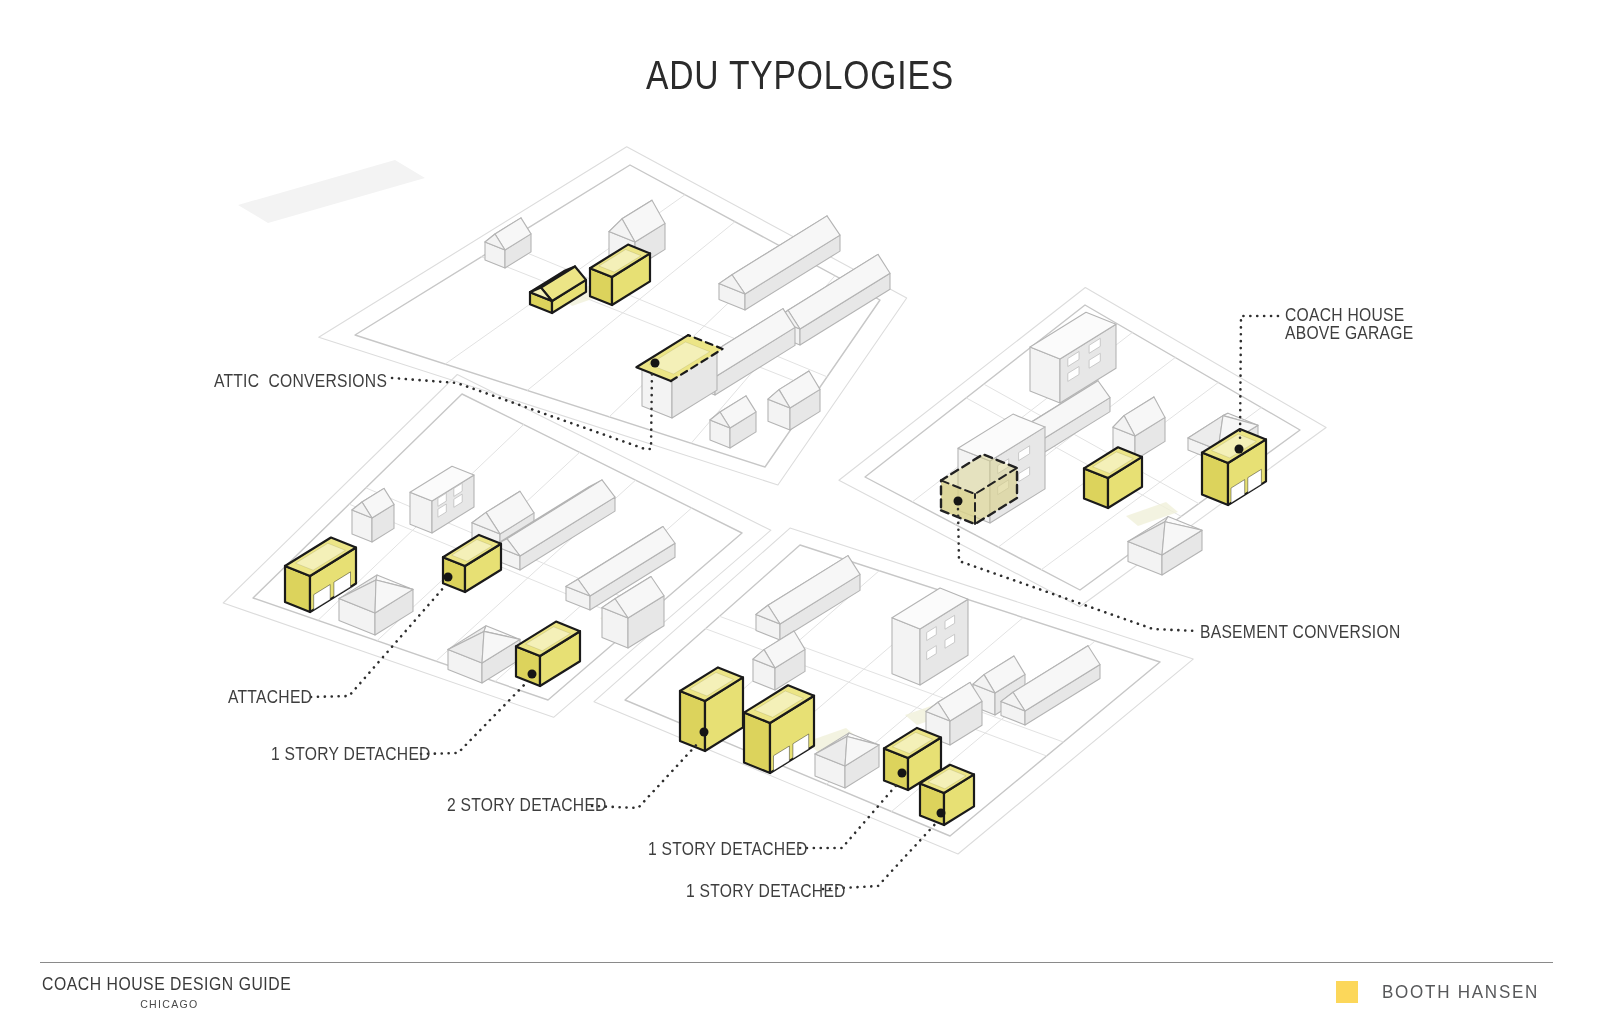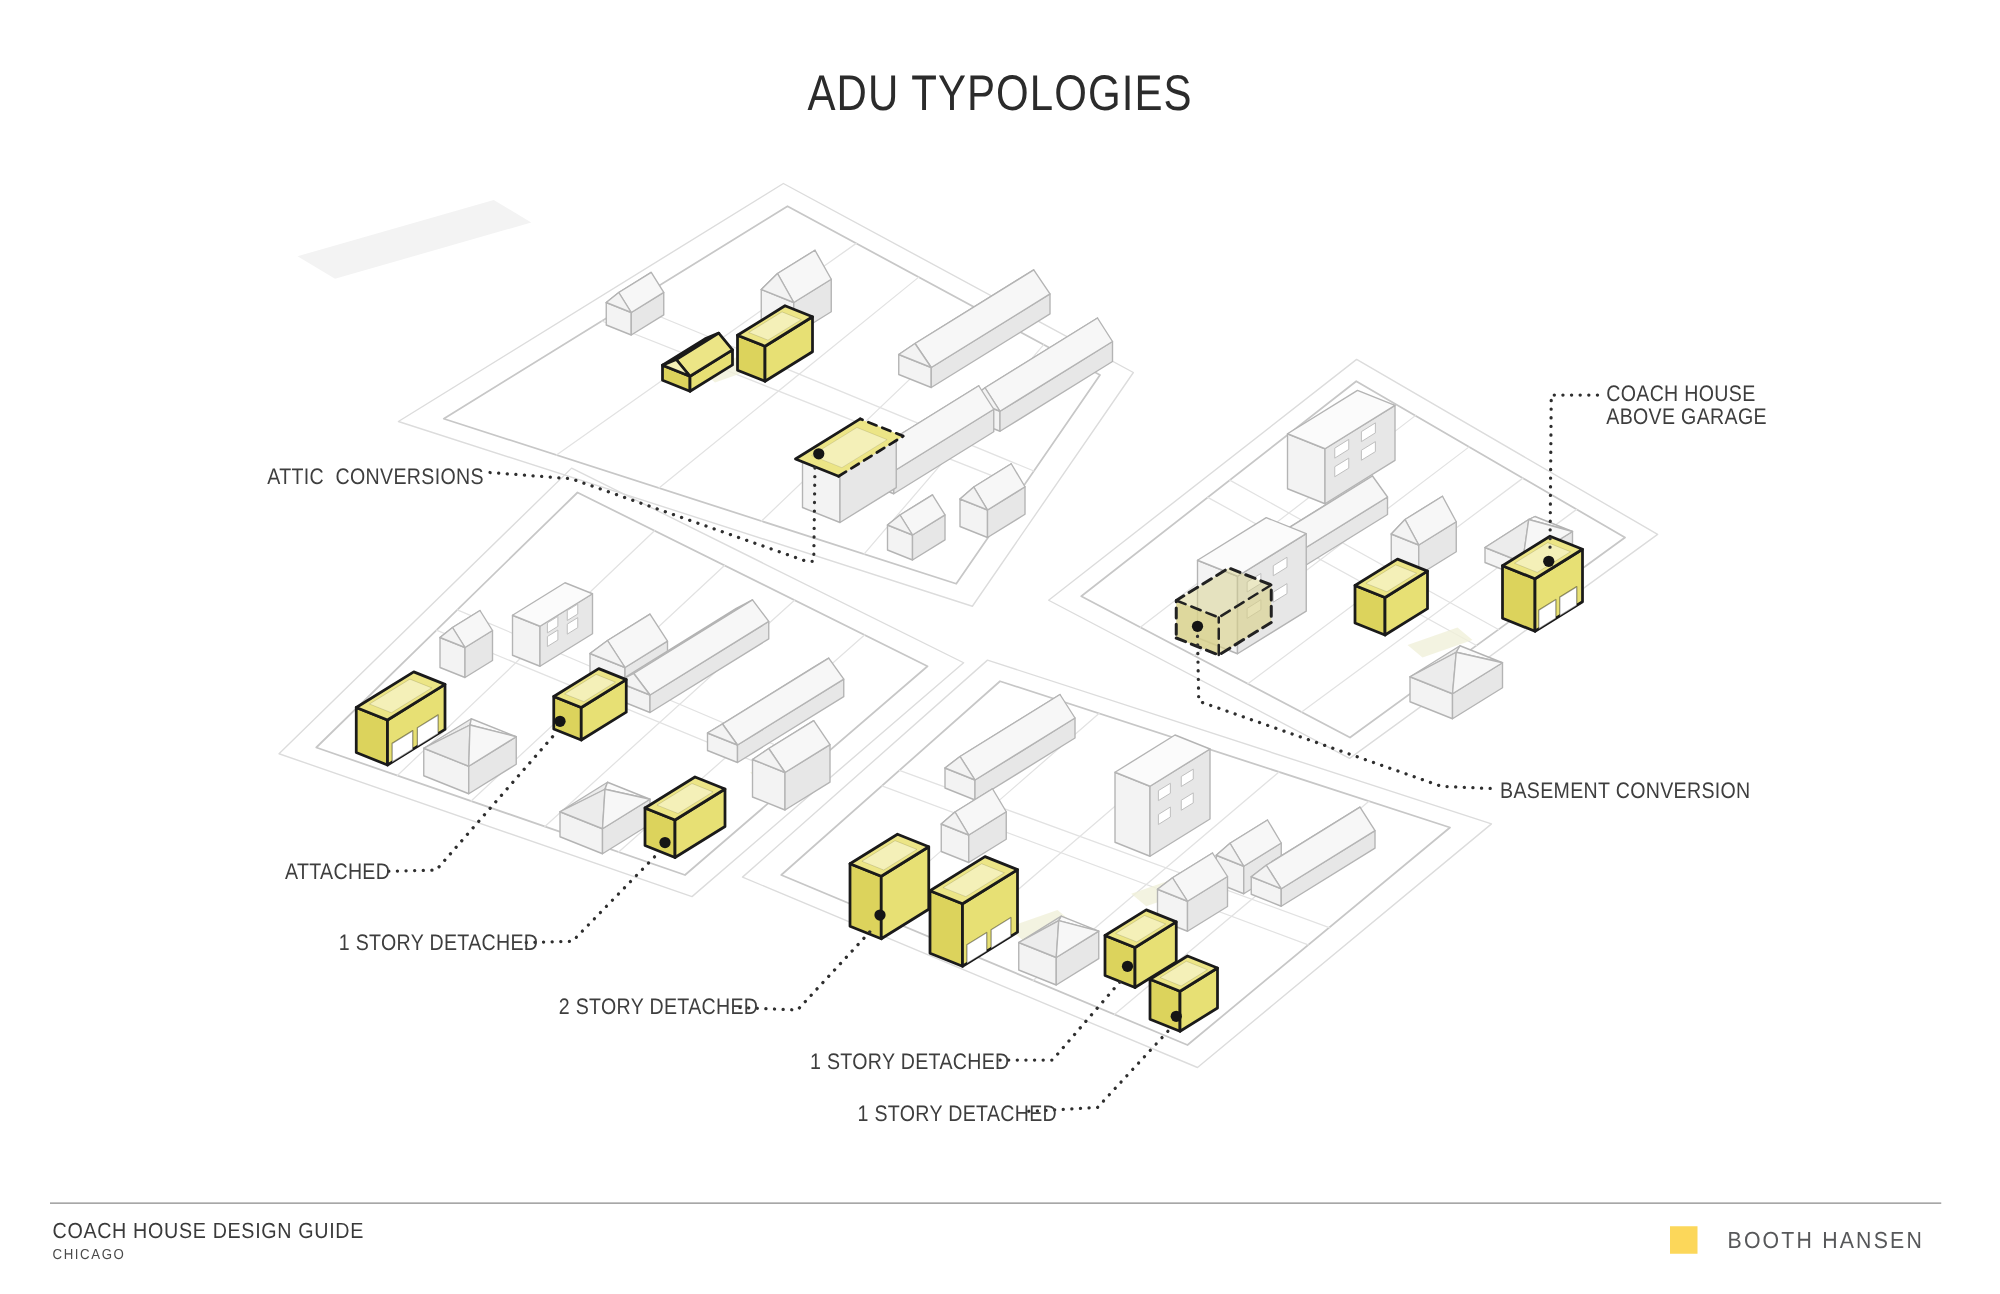--- a/index.html
+++ b/index.html
@@ -13,21 +13,21 @@
     transform:scaleX(.84);
   }
   .scene{position:absolute;left:0;top:0;}
   .anno{
     position:absolute;font-size:18px;line-height:1.02;color:#3e3e3e;
     letter-spacing:.3px;white-space:pre-wrap;transform:scaleX(.87);
     transform-origin:left top;
   }
   .anno.right{transform-origin:right top;text-align:right;}
   .footer-line{position:absolute;left:40px;right:47px;top:962px;border-top:1px solid #8a8a8a;}
-  .footer-left{position:absolute;left:42px;top:974px;}
+  .footer-left{position:absolute;left:42px;top:974px;text-align:center;}
   .footer-guide{font-size:17.5px;color:#3a3a3a;letter-spacing:.6px;transform:scaleX(.9);transform-origin:left top;}
   .footer-city{font-size:11.5px;color:#4a4a4a;letter-spacing:1.4px;margin-top:3px;transform:scaleX(.92);transform-origin:left top;}
   .brand{position:absolute;right:47px;top:981px;display:flex;align-items:center;gap:24px;}
   .brand-square{width:22px;height:22px;background:#fcd75a;}
   .brand-text{font-size:18.5px;color:#57585a;letter-spacing:1.9px;transform:scaleX(.92);transform-origin:left center;}
 </style>
 </head>
 <body>
 
 <div class="stage">

